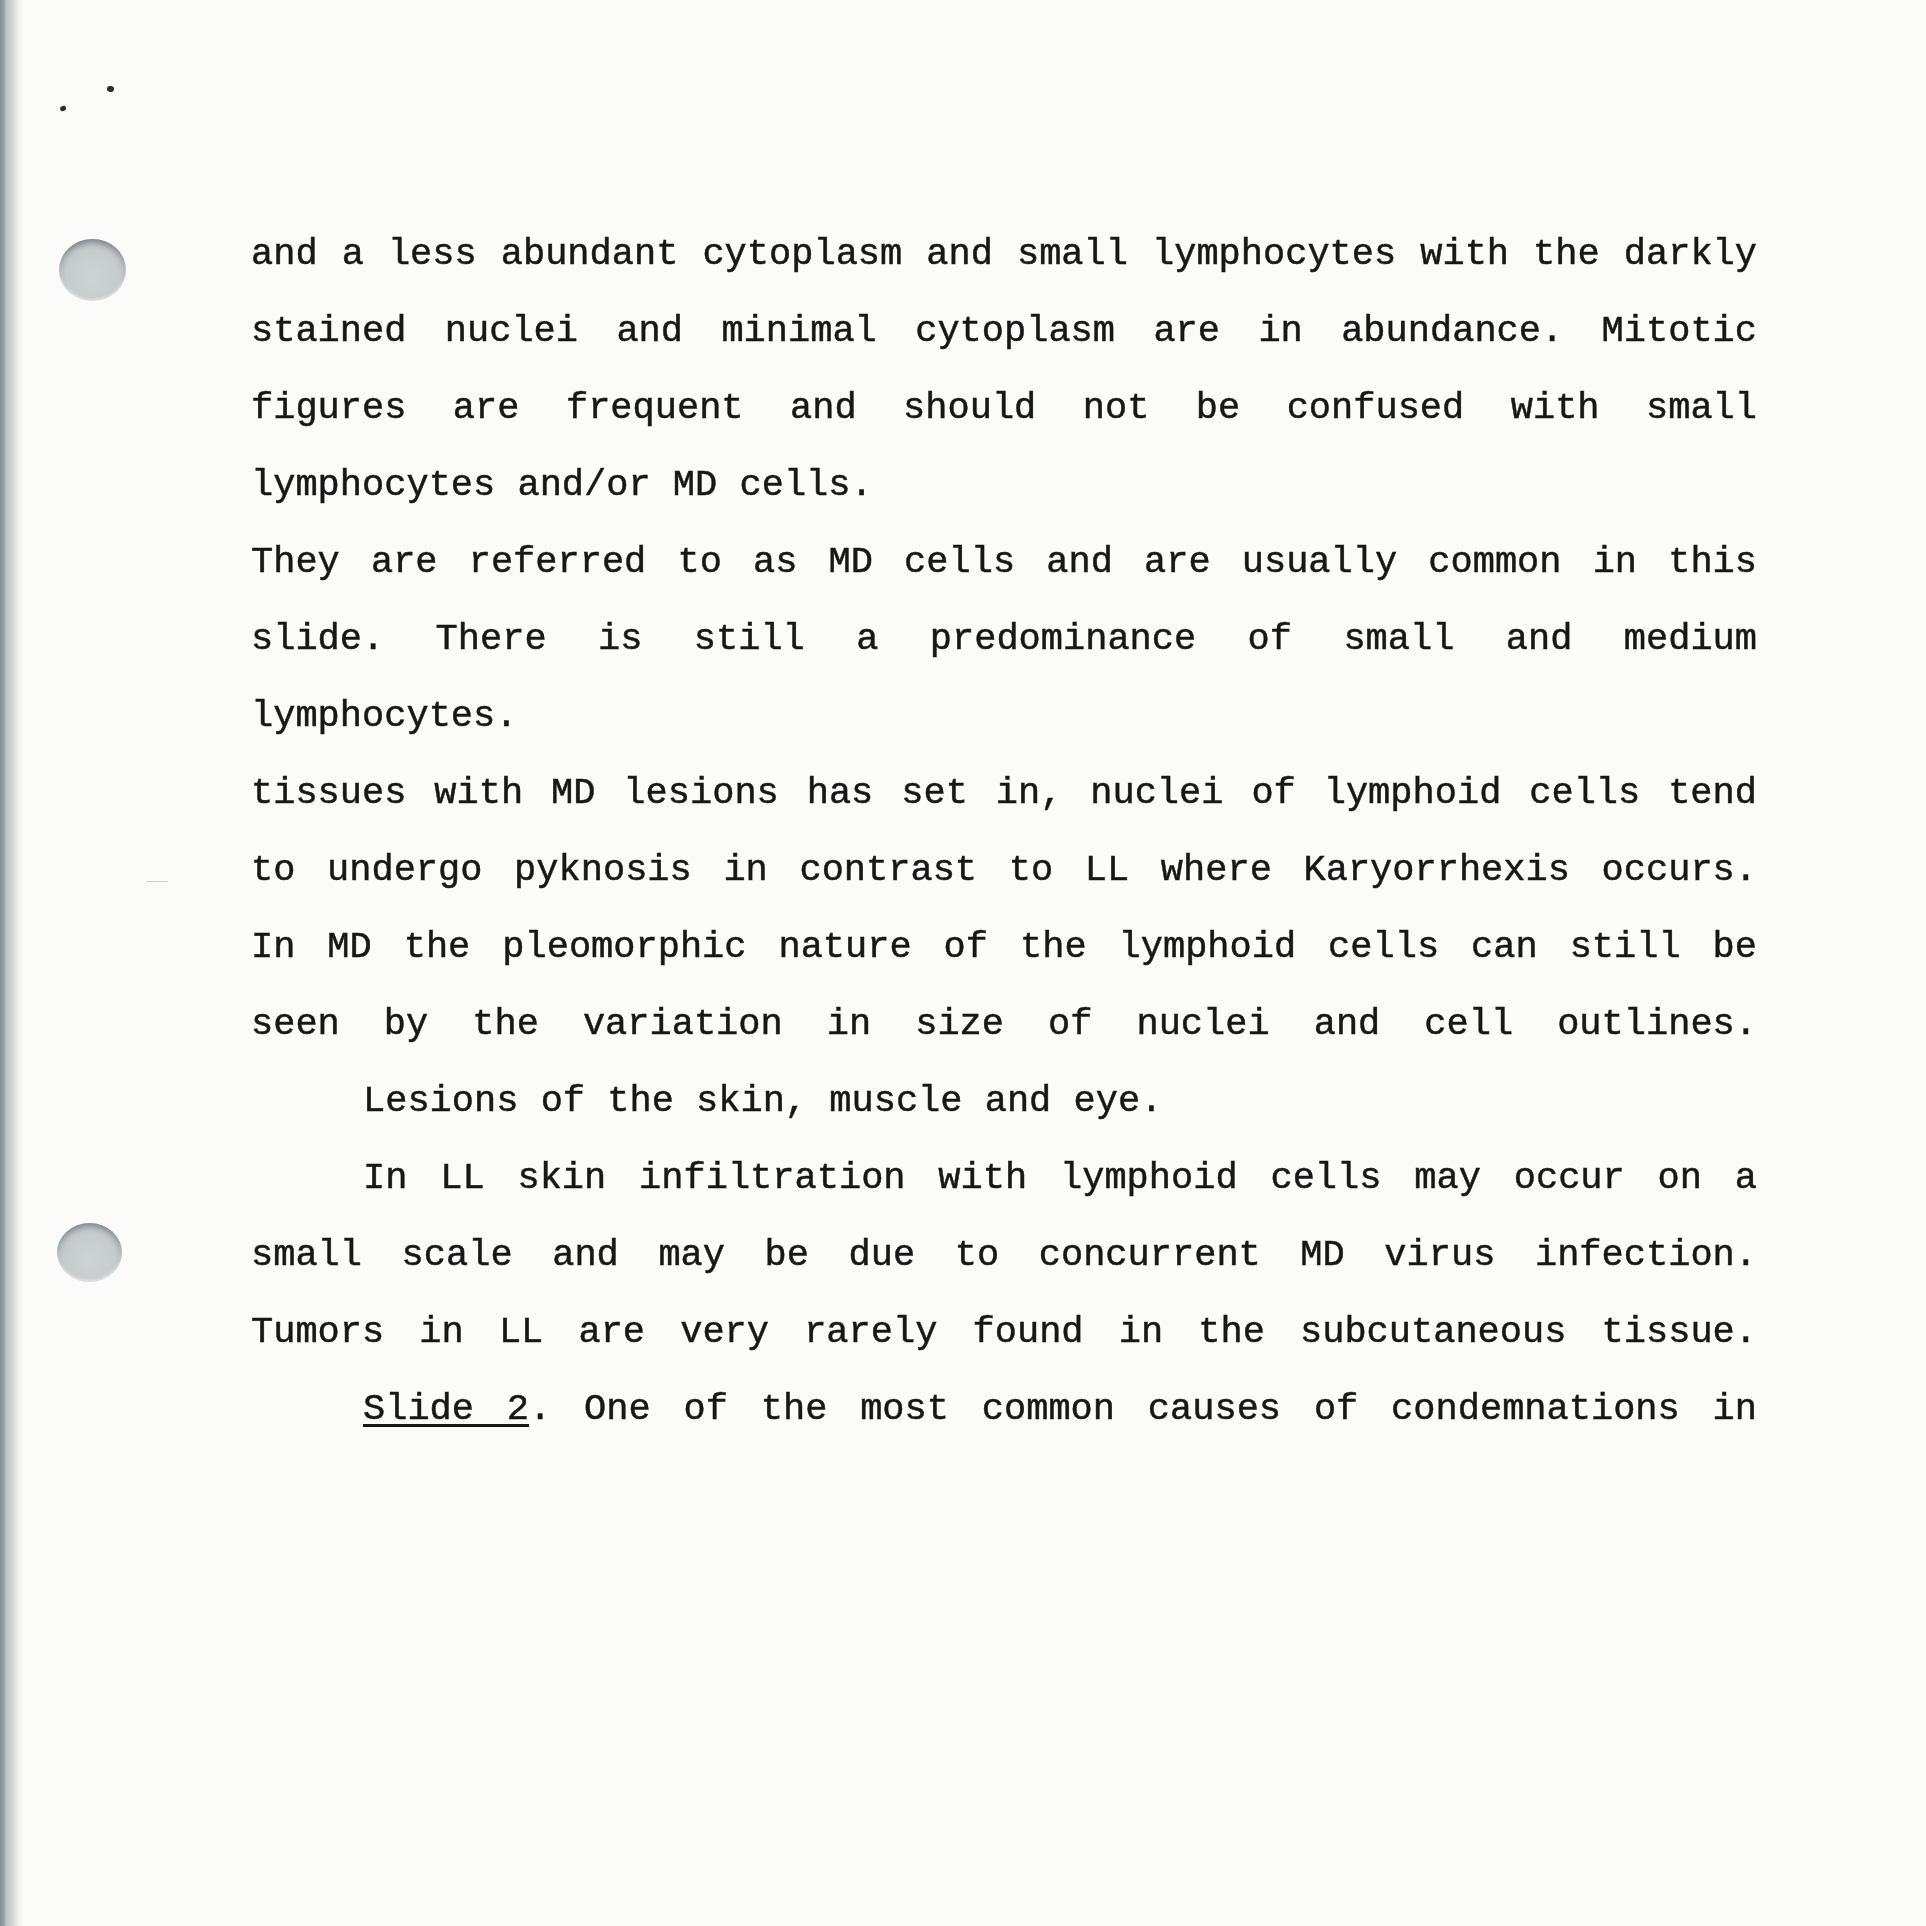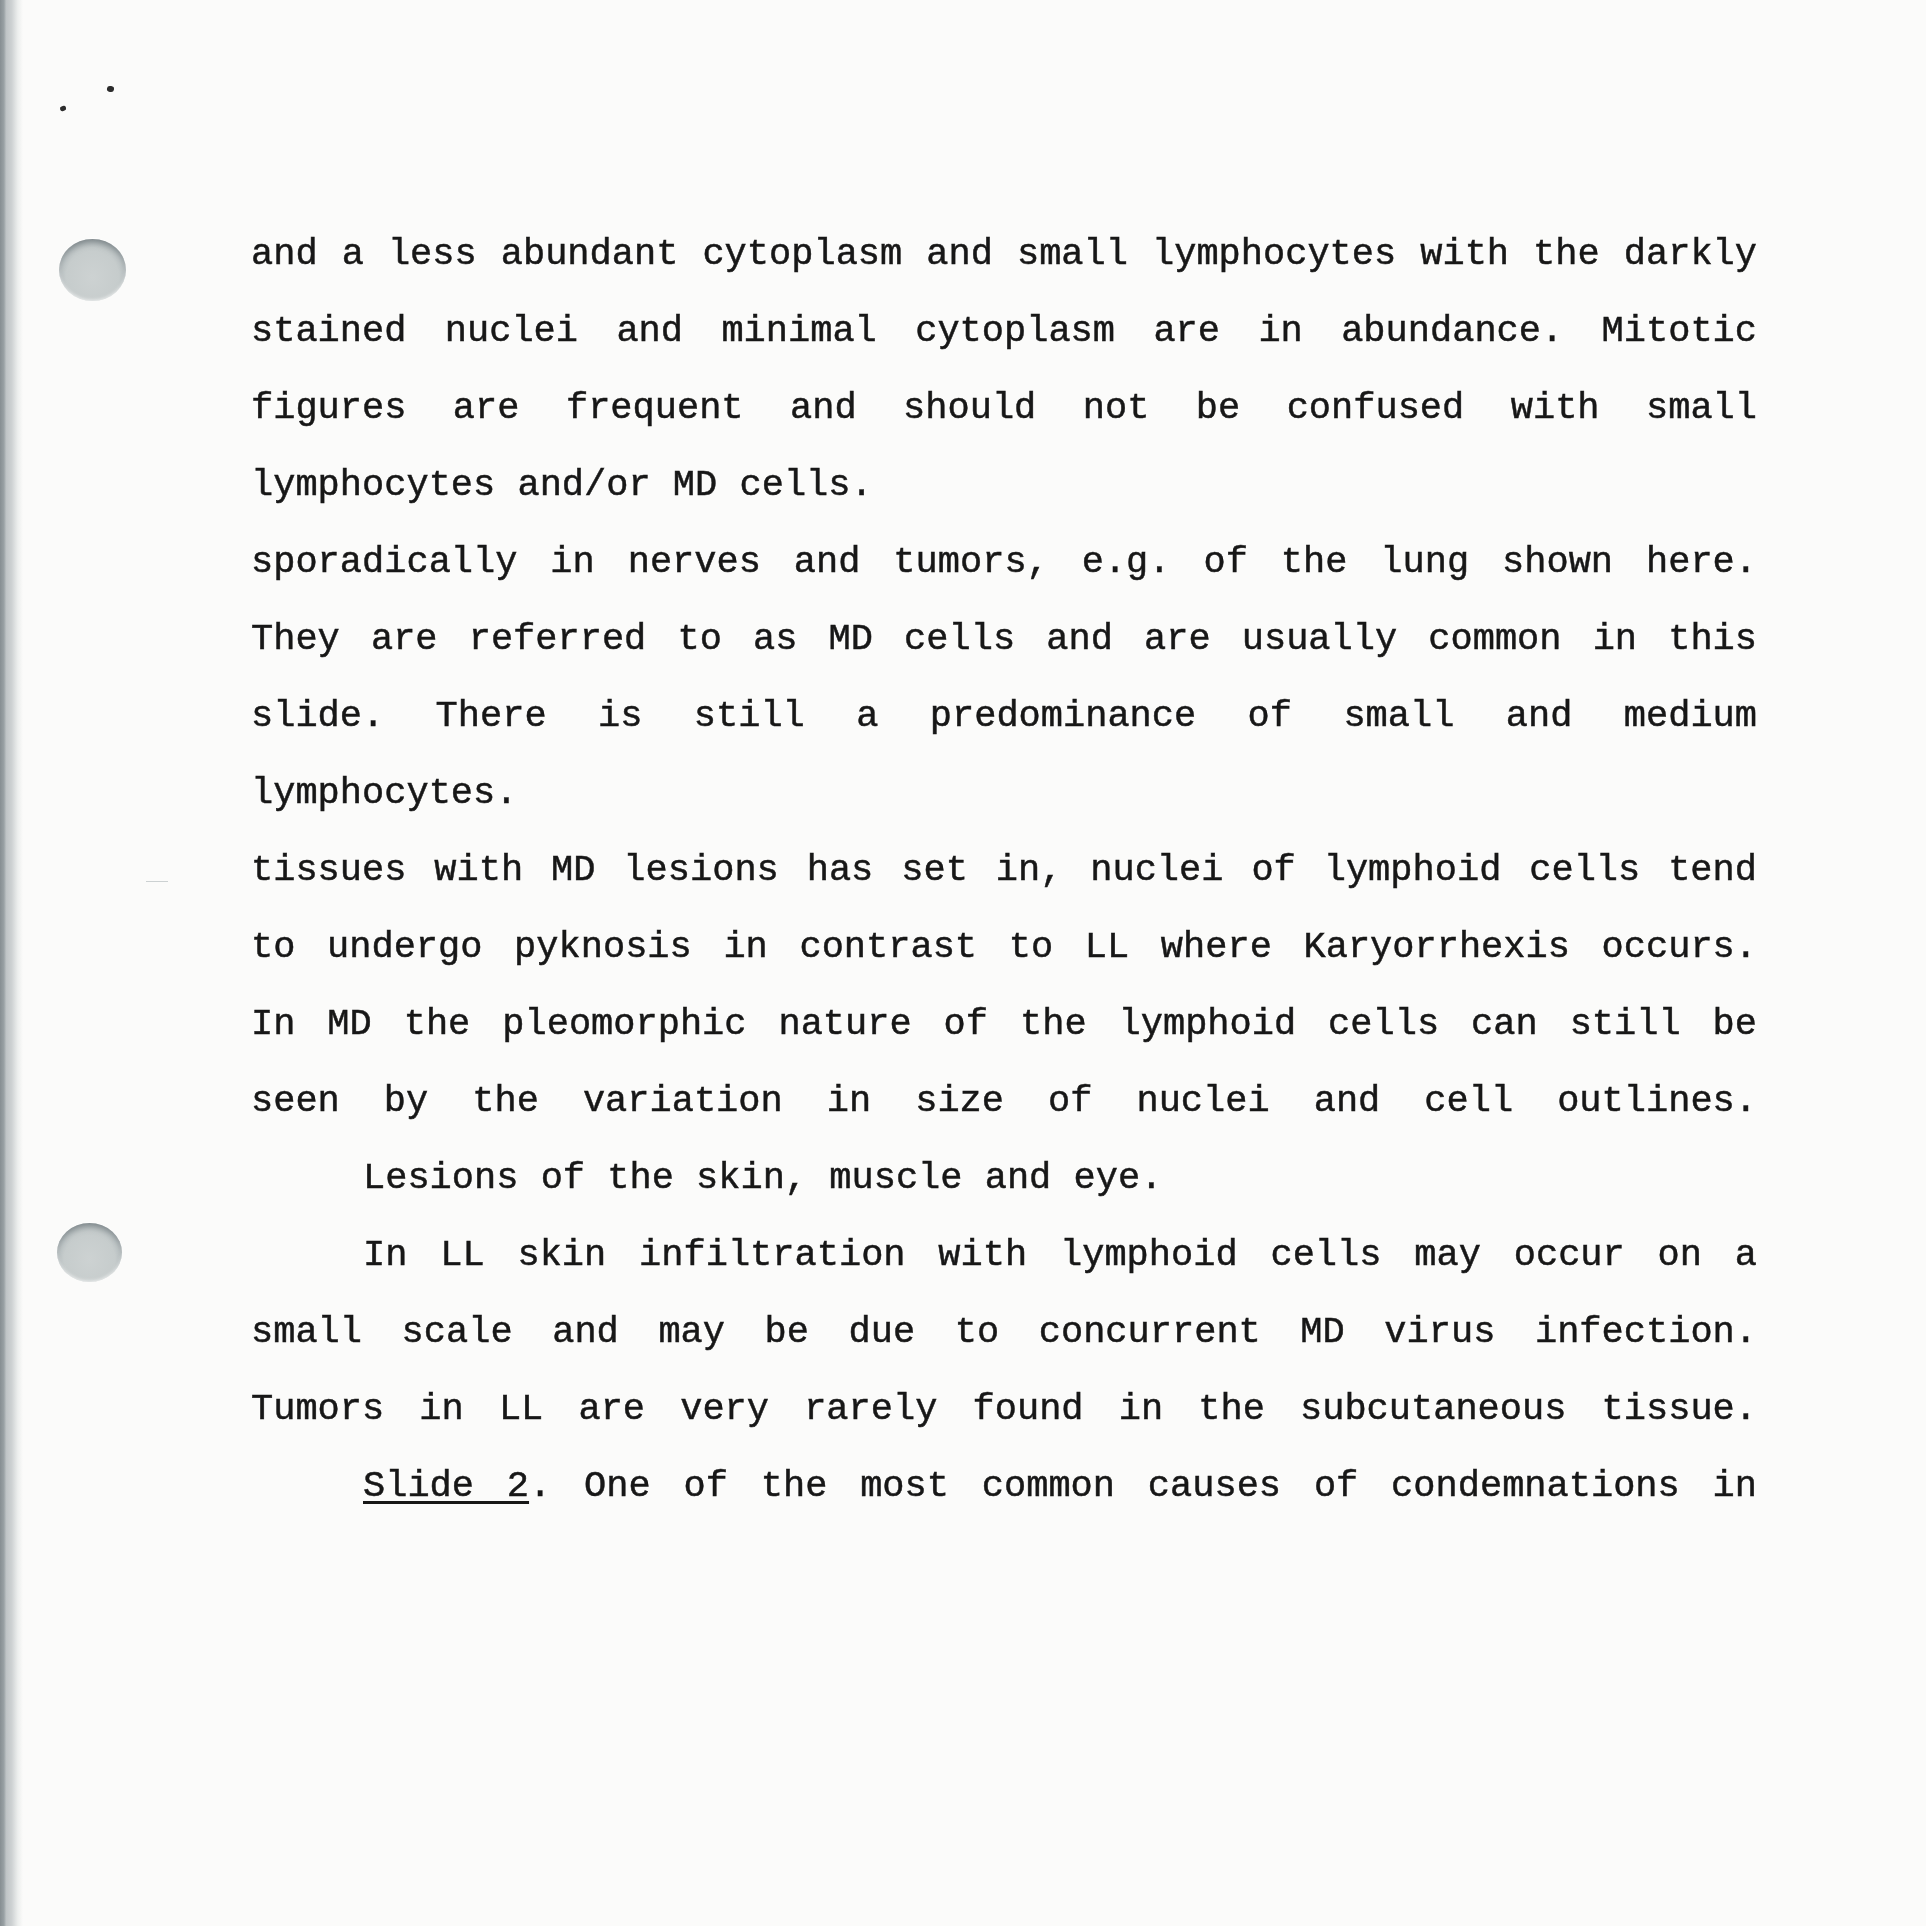--- a/index.html
+++ b/index.html
@@ -27,21 +27,20 @@
 <body>
 
 <div class="page">
   <div class="scan-edge-left"></div>
 
   <div class="text-block">
       <div class="line"><span>and a less abundant cytoplasm and small lymphocytes with the darkly</span></div>
       <div class="line"><span>stained nuclei and minimal cytoplasm are in abundance.  Mitotic</span></div>
       <div class="line"><span>figures are frequent and should not be confused with small</span></div>
       <div class="line nojust"><span>lymphocytes and/or MD cells.</span></div>
-      <div class="line"><span>sporadically in nerves and tumors, e.g. of the lung shown here.</span></div>
       <div class="line"><span>They are referred to as MD cells and are usually common in this</span></div>
       <div class="line"><span>slide.  There is still a predominance of small and medium</span></div>
       <div class="line nojust"><span>lymphocytes.</span></div>
       <div class="line"><span>tissues with MD lesions has set in, nuclei of lymphoid cells tend</span></div>
       <div class="line"><span>to undergo pyknosis in contrast to LL where Karyorrhexis occurs.</span></div>
       <div class="line"><span>In MD the pleomorphic nature of the lymphoid cells can still be</span></div>
       <div class="line"><span>seen by the variation in size of nuclei and cell outlines.</span></div>
       <div class="line indent nojust"><span>Lesions of the skin, muscle and eye.</span></div>
       <div class="line indent"><span>In LL skin infiltration with lymphoid cells may occur on a</span></div>
       <div class="line"><span>small scale and may be due to concurrent MD virus infection.</span></div>

